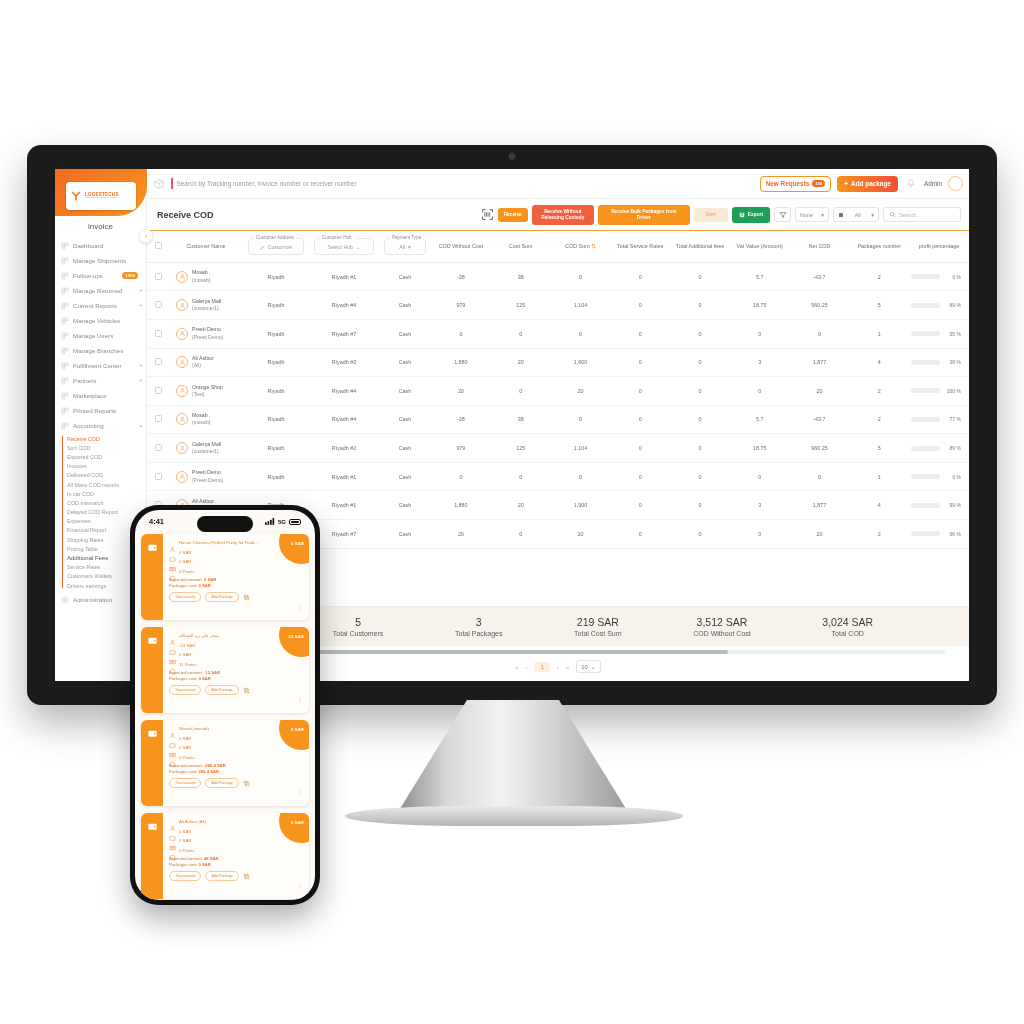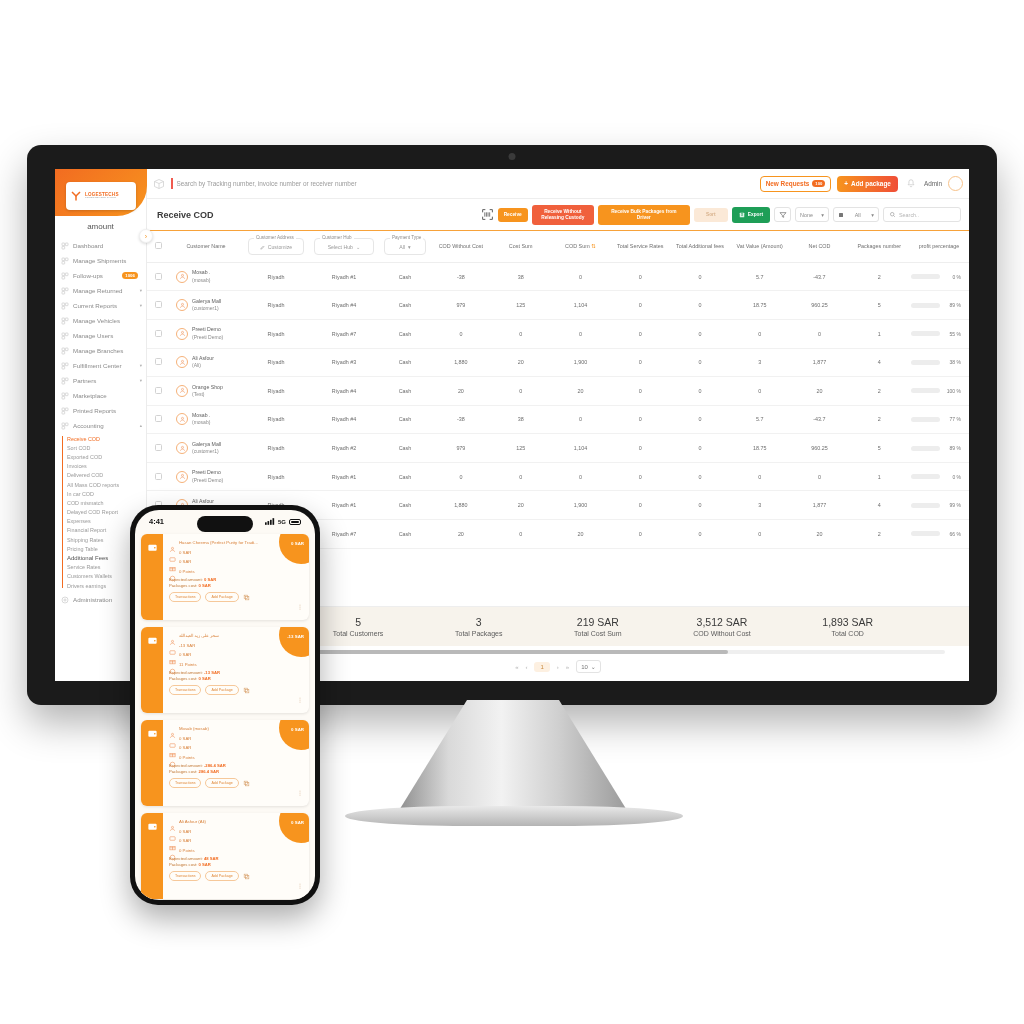--- a/index.html
+++ b/index.html
@@ -232,21 +232,21 @@
           <path d="M4 4 L12 12 L20 4" stroke="#f26c21" stroke-width="3" fill="none"></path>
           <path d="M12 12 L12 21" stroke="#f26c21" stroke-width="3" fill="none"></path>
         </svg>
         <div id="brand-text">
           <div id="brand-name">LOGESTECHS</div>
           <div id="brand-sub">POWER BEYOND CARGO</div>
         </div>
       </div>
       <div id="sidebar-toggle">›</div>
 
-      <div id="sidebar-user">amount</div>
+      <div id="sidebar-user">invoice</div>
 
       <div id="nav-list">
             <div class="nav-item">
               <svg class="ico" viewBox="0 0 24 24">
                 <rect x="3" y="3" width="8" height="8" rx="1.5" fill="none" stroke="#999" stroke-width="2"></rect>
                 <rect x="13" y="3" width="8" height="8" rx="1.5" fill="none" stroke="#999" stroke-width="2"></rect>
                 <rect x="3" y="13" width="8" height="8" rx="1.5" fill="none" stroke="#999" stroke-width="2"></rect>
               </svg>
               <span class="lbl">Dashboard</span>
               <span class="caret"></span>
@@ -839,21 +839,21 @@
             </div>
             <div class="sum-item">
               <div class="sum-v">219 SAR</div>
               <div class="sum-l">Total Cost Sum</div>
             </div>
             <div class="sum-item">
               <div class="sum-v">3,512 SAR</div>
               <div class="sum-l">COD Without Cost</div>
             </div>
             <div class="sum-item">
-              <div class="sum-v">1,893 SAR</div>
+              <div class="sum-v">3,024 SAR</div>
               <div class="sum-l">Total COD</div>
             </div>
           </div>
 
       <div id="hscroll">
         <div class="track">
           <div class="thumb"></div>
         </div>
       </div>
 

